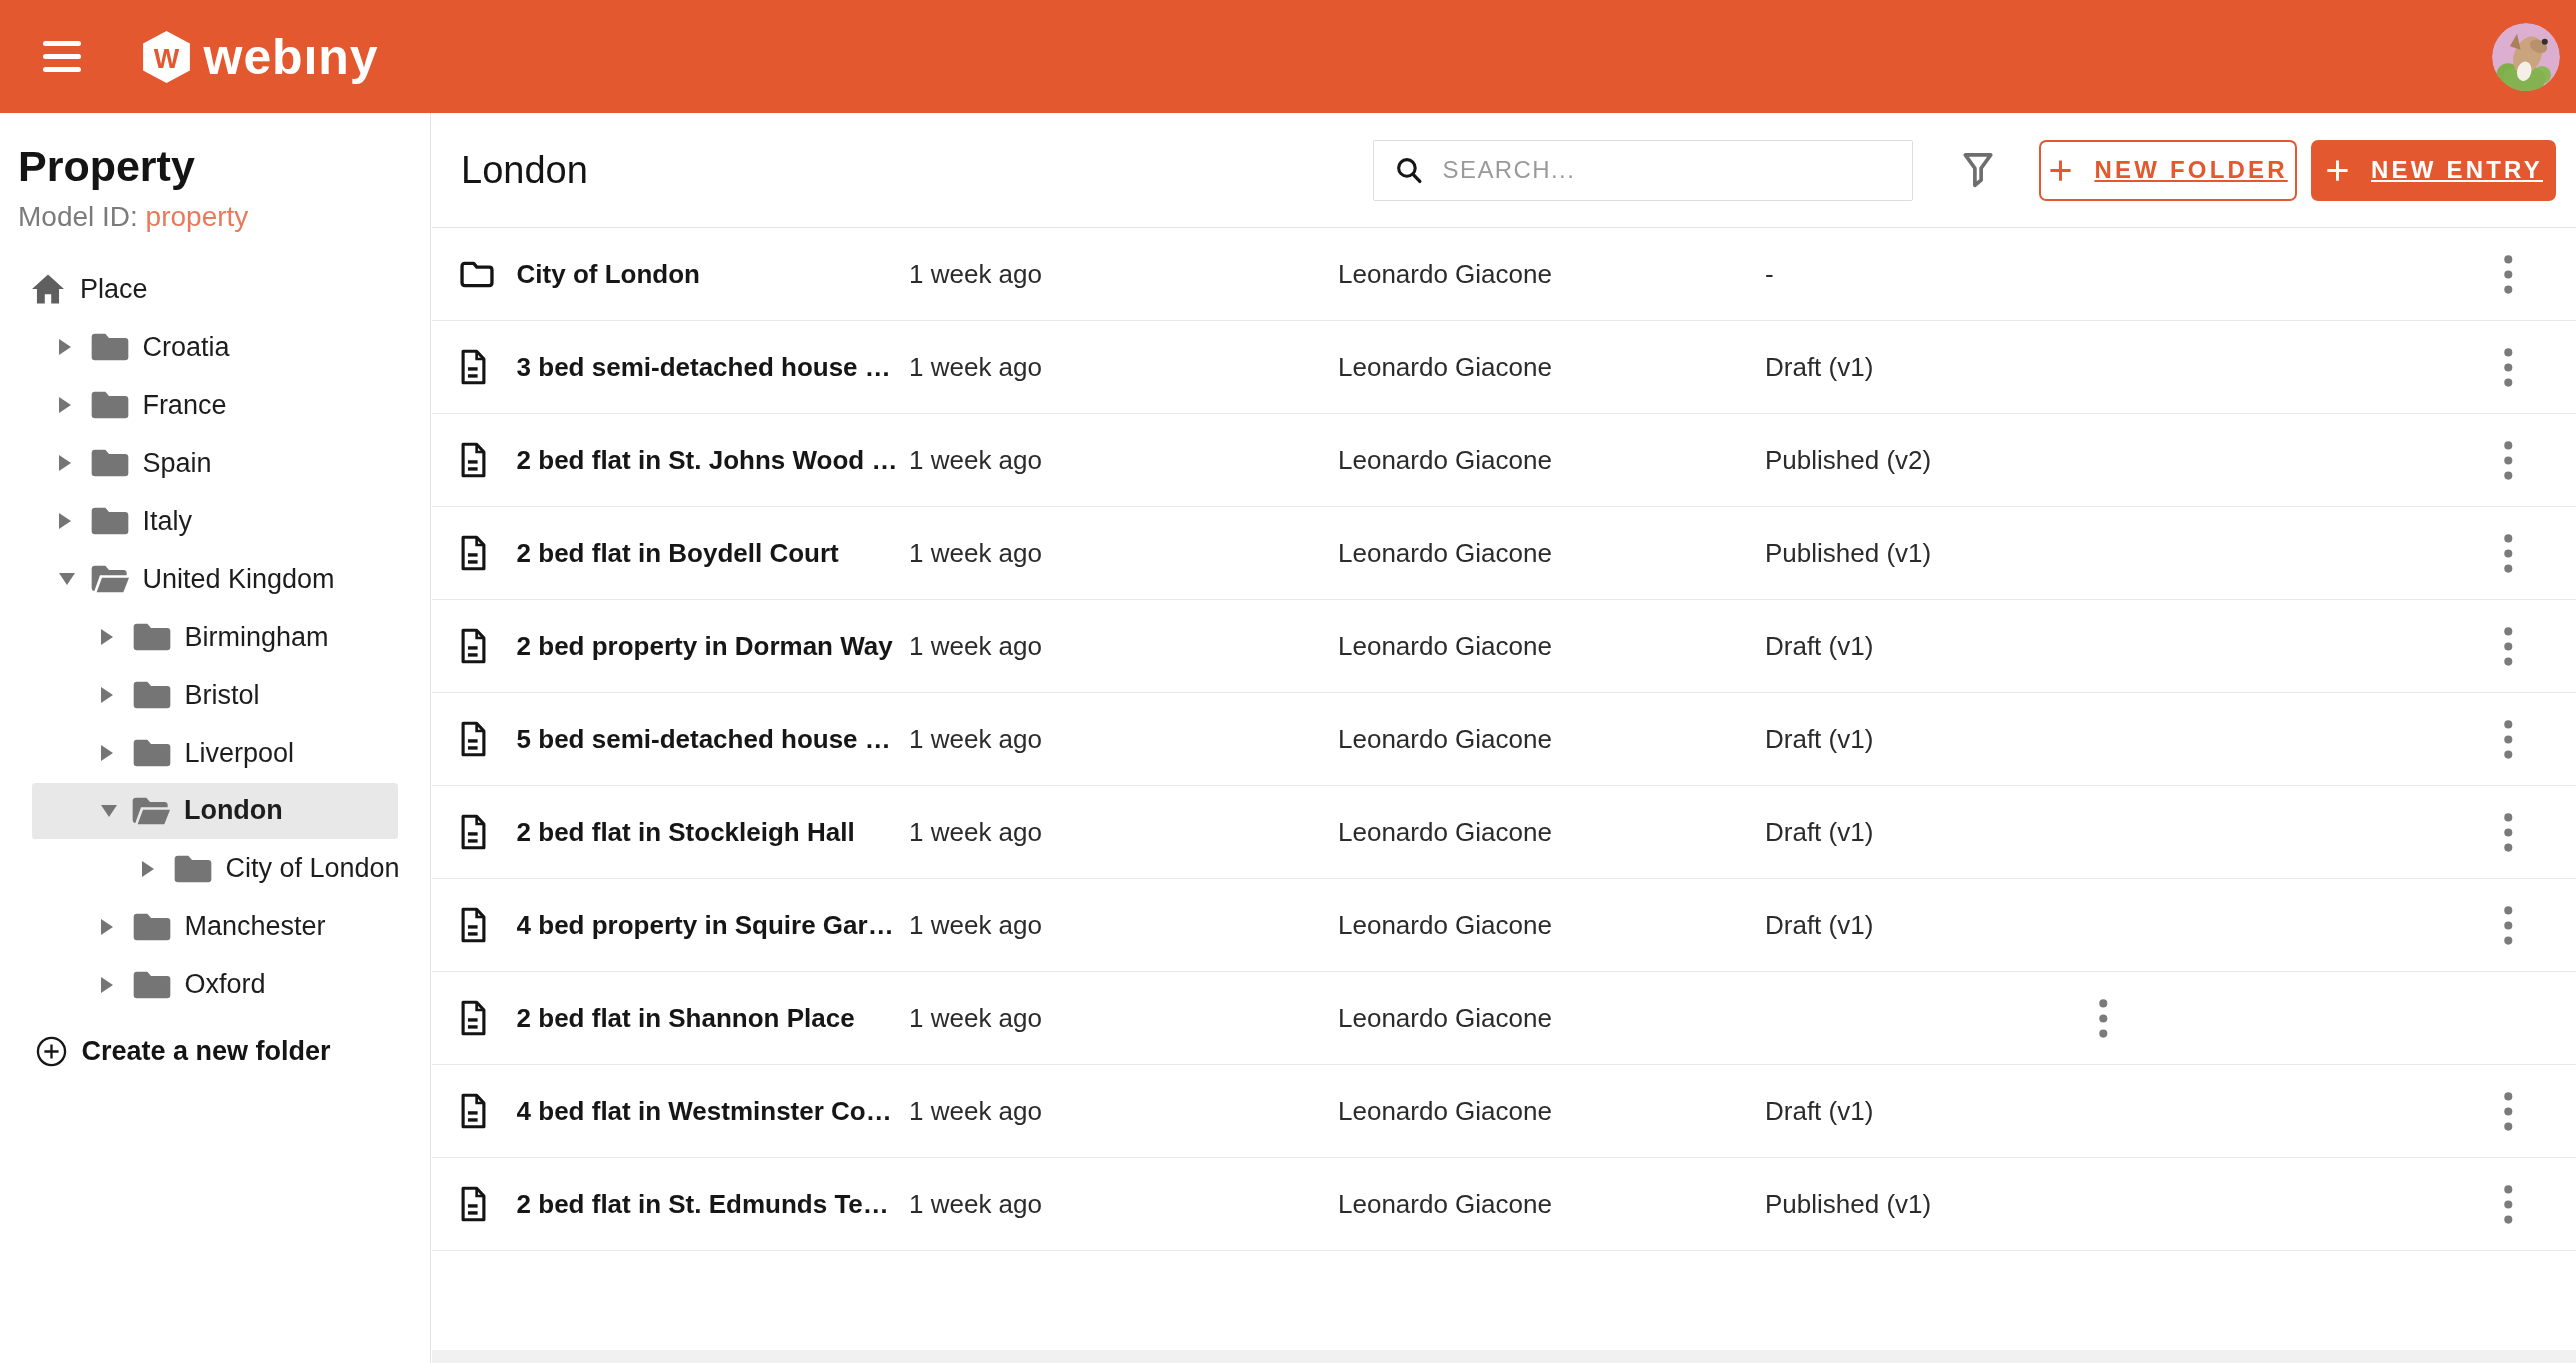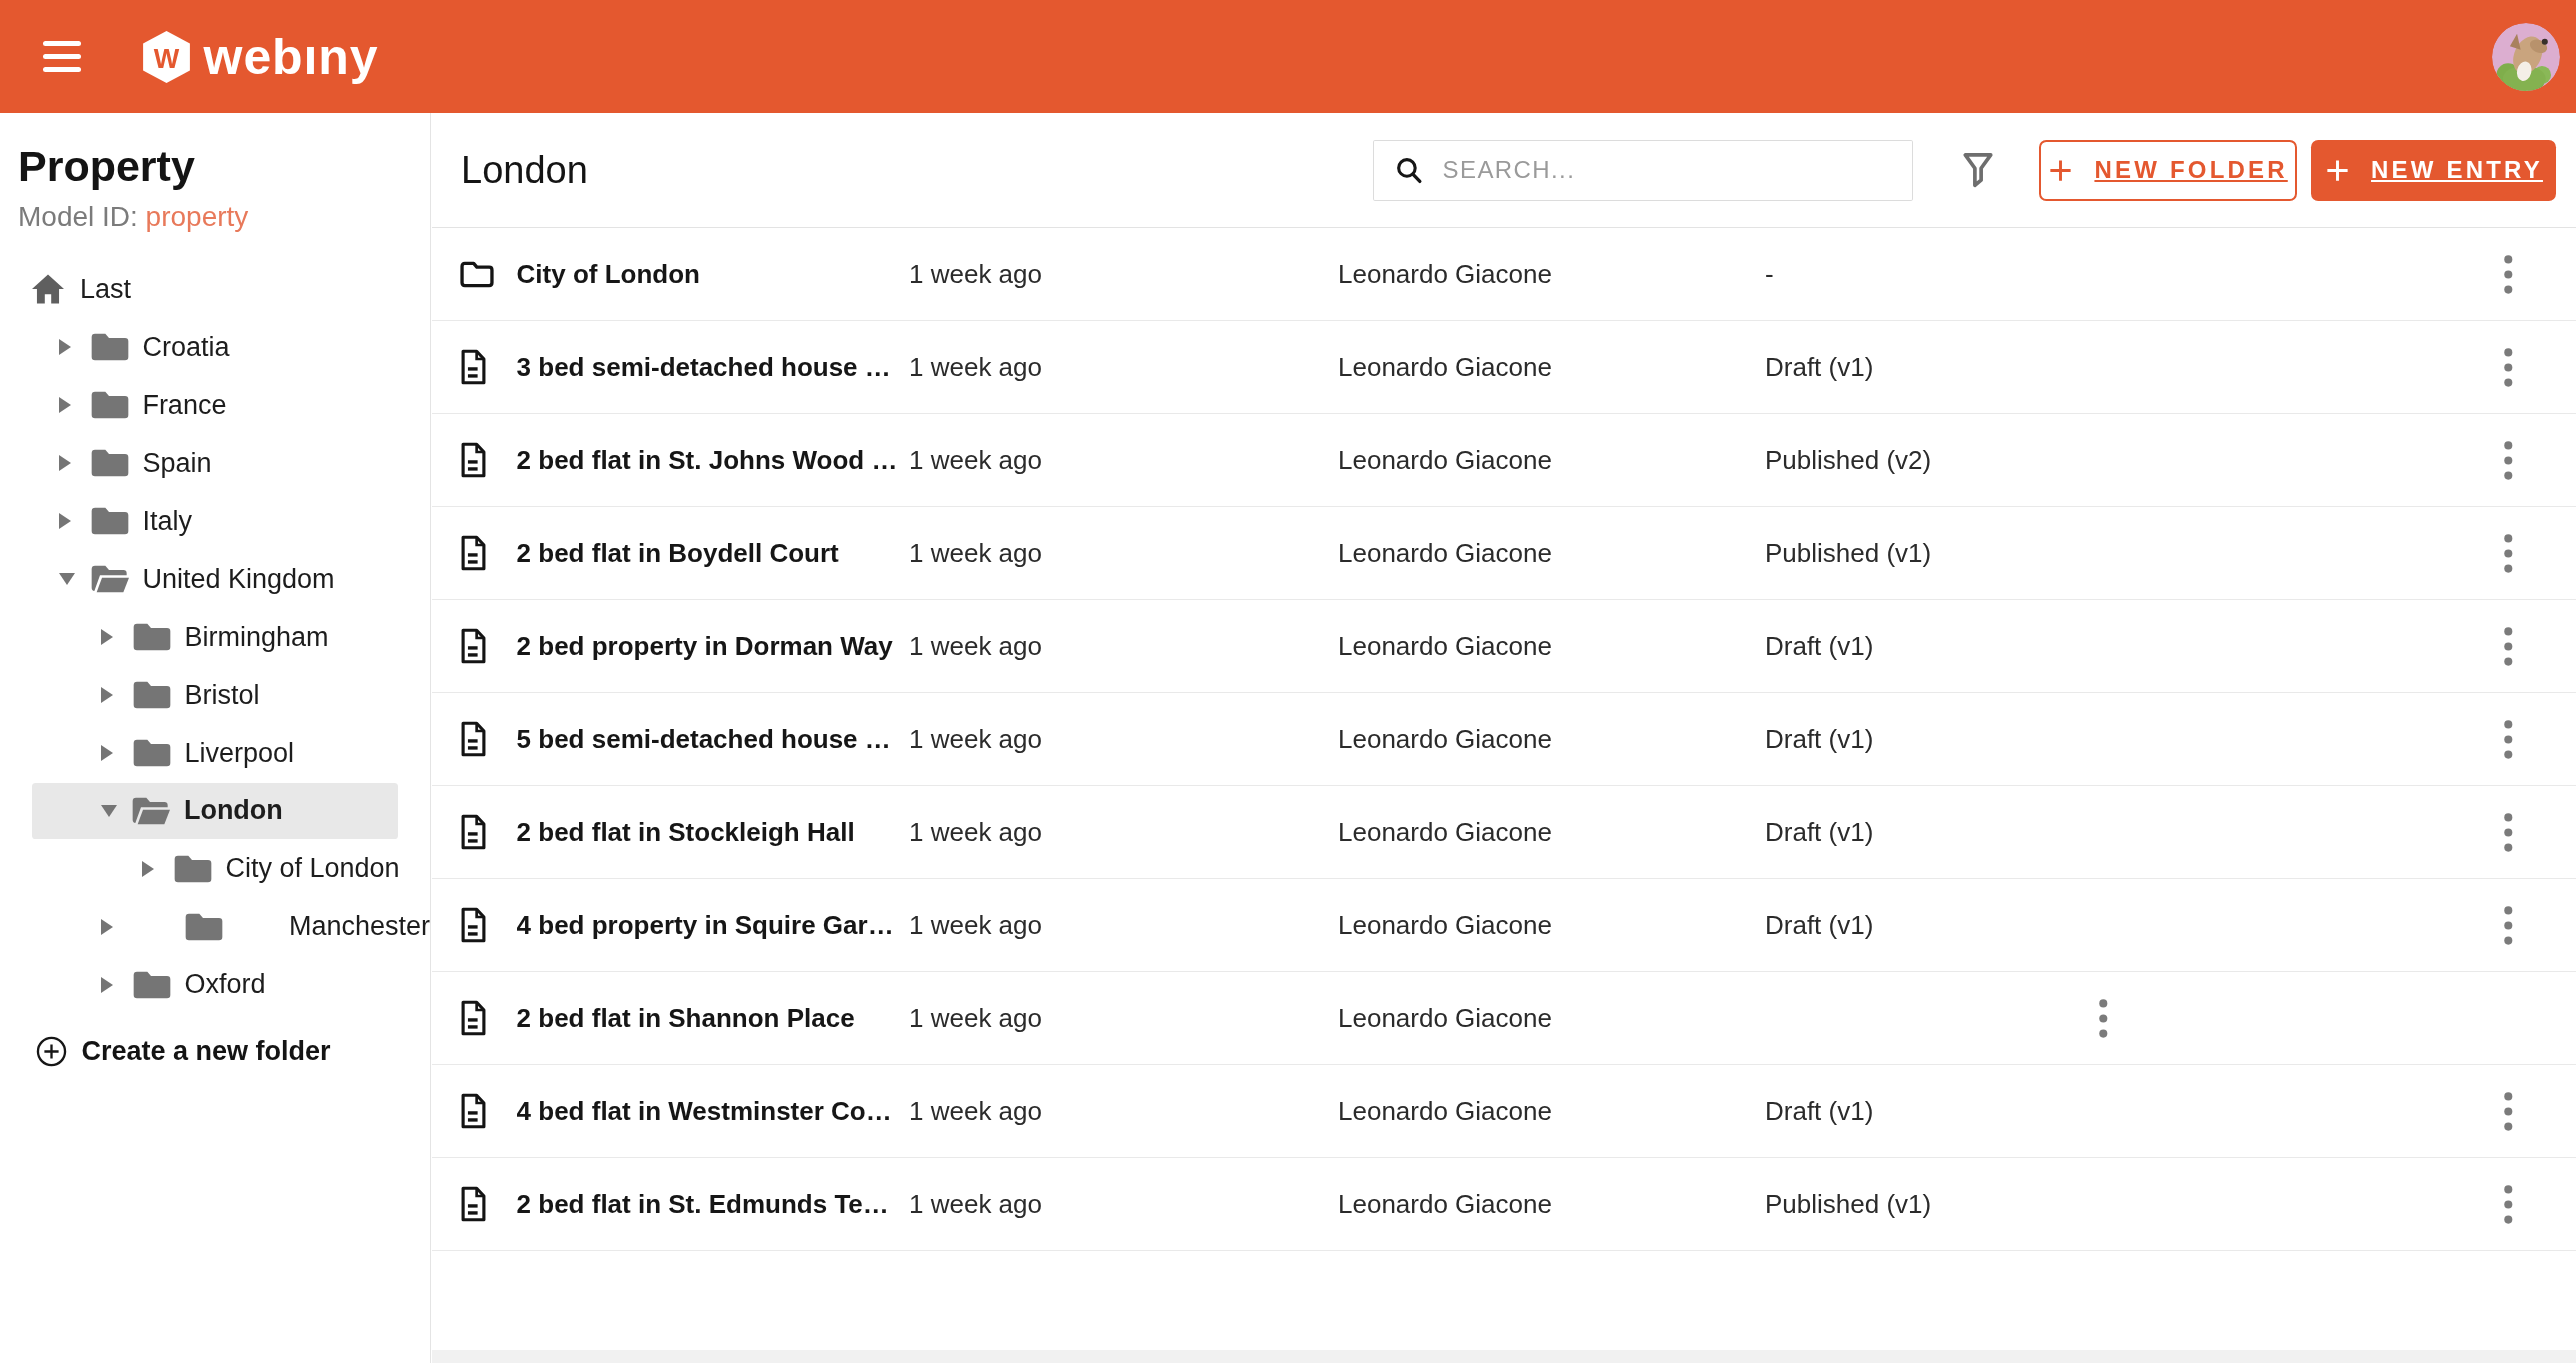--- a/index.html
+++ b/index.html
@@ -111,21 +111,21 @@
       <div class="side-model">
         <span>Model ID:</span>
         <span class="model-value">property</span>
       </div>
 
       <div class="tree">
         <div class="home-row">
           <svg class="home-icon" viewBox="0 0 24 22">
             <path d="M12 1 L23 11 h-3.4 v10 h-5.4 v-6.4 h-4.4 V21 H4.4 V11 H1 Z" fill="#5f5f5f"></path>
           </svg>
-          <span class="tree-label">Last</span>
+          <span class="tree-label">Place</span>
         </div>
         <div id="tree-items">
             <div class="tree-item" style="padding-left: 41px;">
     <span class="caret">
                 <span class="tri-right"></span>
               </span>
     <span class="tree-folder">
                 <svg width="40" height="34" viewBox="0 0 24 20">
                   <path d="M1 4 q0-2 2-2 h6.2 l2.2 2.6 H21 q2 0 2 2 V16 q0 2-2 2 H3 q-2 0-2-2 Z" fill="#757575"></path>
                 </svg>
@@ -226,21 +226,21 @@
     <span class="caret">
                 <span class="tri-right"></span>
               </span>
     <span class="tree-folder">
                 <svg width="40" height="34" viewBox="0 0 24 20">
                   <path d="M1 4 q0-2 2-2 h6.2 l2.2 2.6 H21 q2 0 2 2 V16 q0 2-2 2 H3 q-2 0-2-2 Z" fill="#757575"></path>
                 </svg>
               </span>
     <span class="tree-label">City of London</span>
   </div>
-            <div class="tree-item" style="padding-left: 83px; justify-content: space-between;">
+            <div class="tree-item" style="padding-left: 83px;">
     <span class="caret">
                 <span class="tri-right"></span>
               </span>
     <span class="tree-folder">
                 <svg width="40" height="34" viewBox="0 0 24 20">
                   <path d="M1 4 q0-2 2-2 h6.2 l2.2 2.6 H21 q2 0 2 2 V16 q0 2-2 2 H3 q-2 0-2-2 Z" fill="#757575"></path>
                 </svg>
               </span>
     <span class="tree-label">Manchester</span>
   </div>

